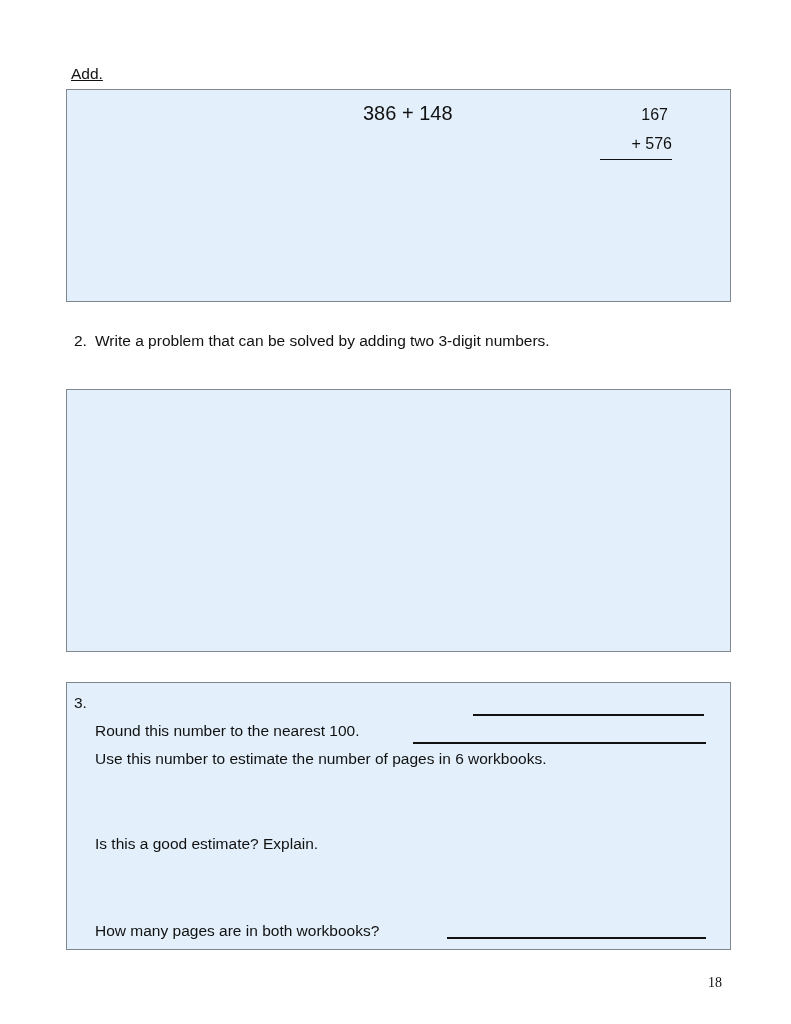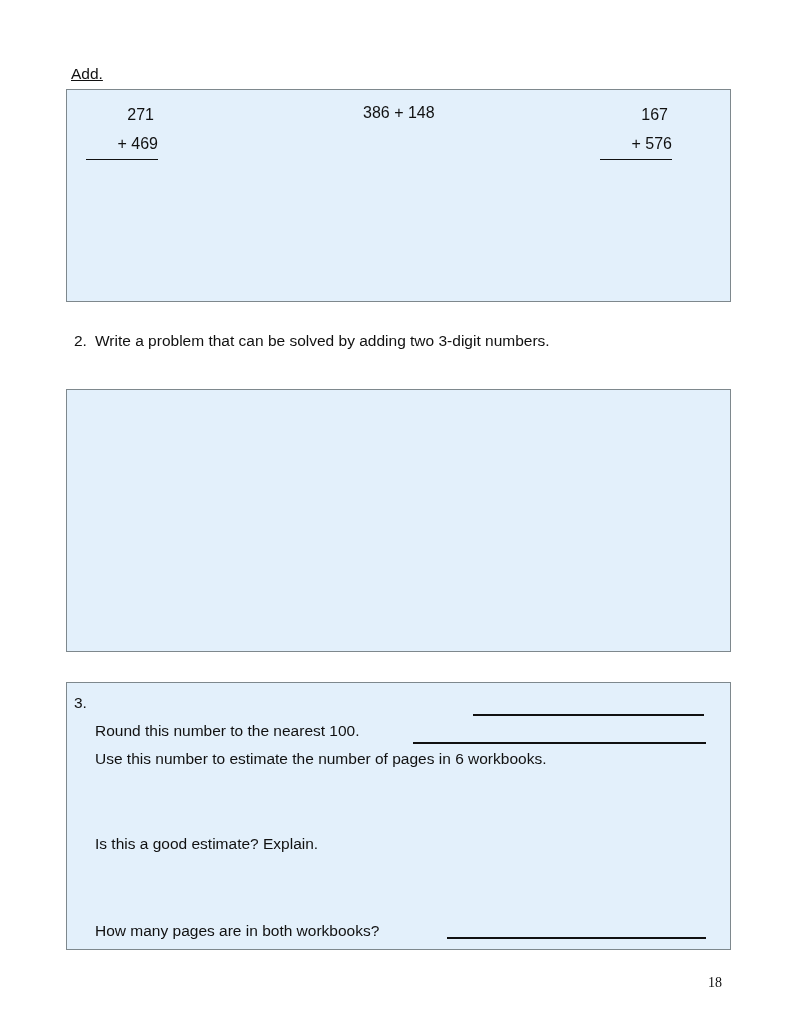--- a/index.html
+++ b/index.html
@@ -72,21 +72,21 @@
     padding-right: 4px;
   }
   .sum-stack .bottom-num {
     display: block;
     border-bottom: 1.6px solid #111111;
     padding-bottom: 1px;
   }
 
   .horizontal-sum {
     position: absolute;
-    font-size: 16px;
+    font-size: 20px;
     line-height: 20px;
     color: #111111;
     white-space: nowrap;
   }
 
   
   .rule {
     position: absolute;
     height: 0;
     border-bottom: 2px solid #111111;
@@ -103,24 +103,20 @@
 </head>
 <body>
 
 <div class="page">
 
   <div class="heading" style="left:71px; top:65px;text-decoration:underline;">Add.</div>
 
   <div class="answer-box" style="left:66px; top:89px; width:665px; height:213px;">
   </div>
 
-  <div class="sum-stack" style="left:86px; top:100px; width:72px;">
-    <span class="top-num">271</span>
-    <span class="bottom-num">+ 469</span>
-  </div>
 
   <div class="horizontal-sum" style="left:363px; top:103px;">386 + 148</div>
 
   <div class="sum-stack" style="left:600px; top:100px; width:72px;">
     <span class="top-num">167</span>
     <span class="bottom-num">+ 576</span>
   </div>
 
   <div class="q-number" style="left:74px; top:331px;">2.</div>
   <div class="prompt-line" style="left:95px; top:331px;">Write a problem that can be solved by adding two 3-digit numbers.</div>

